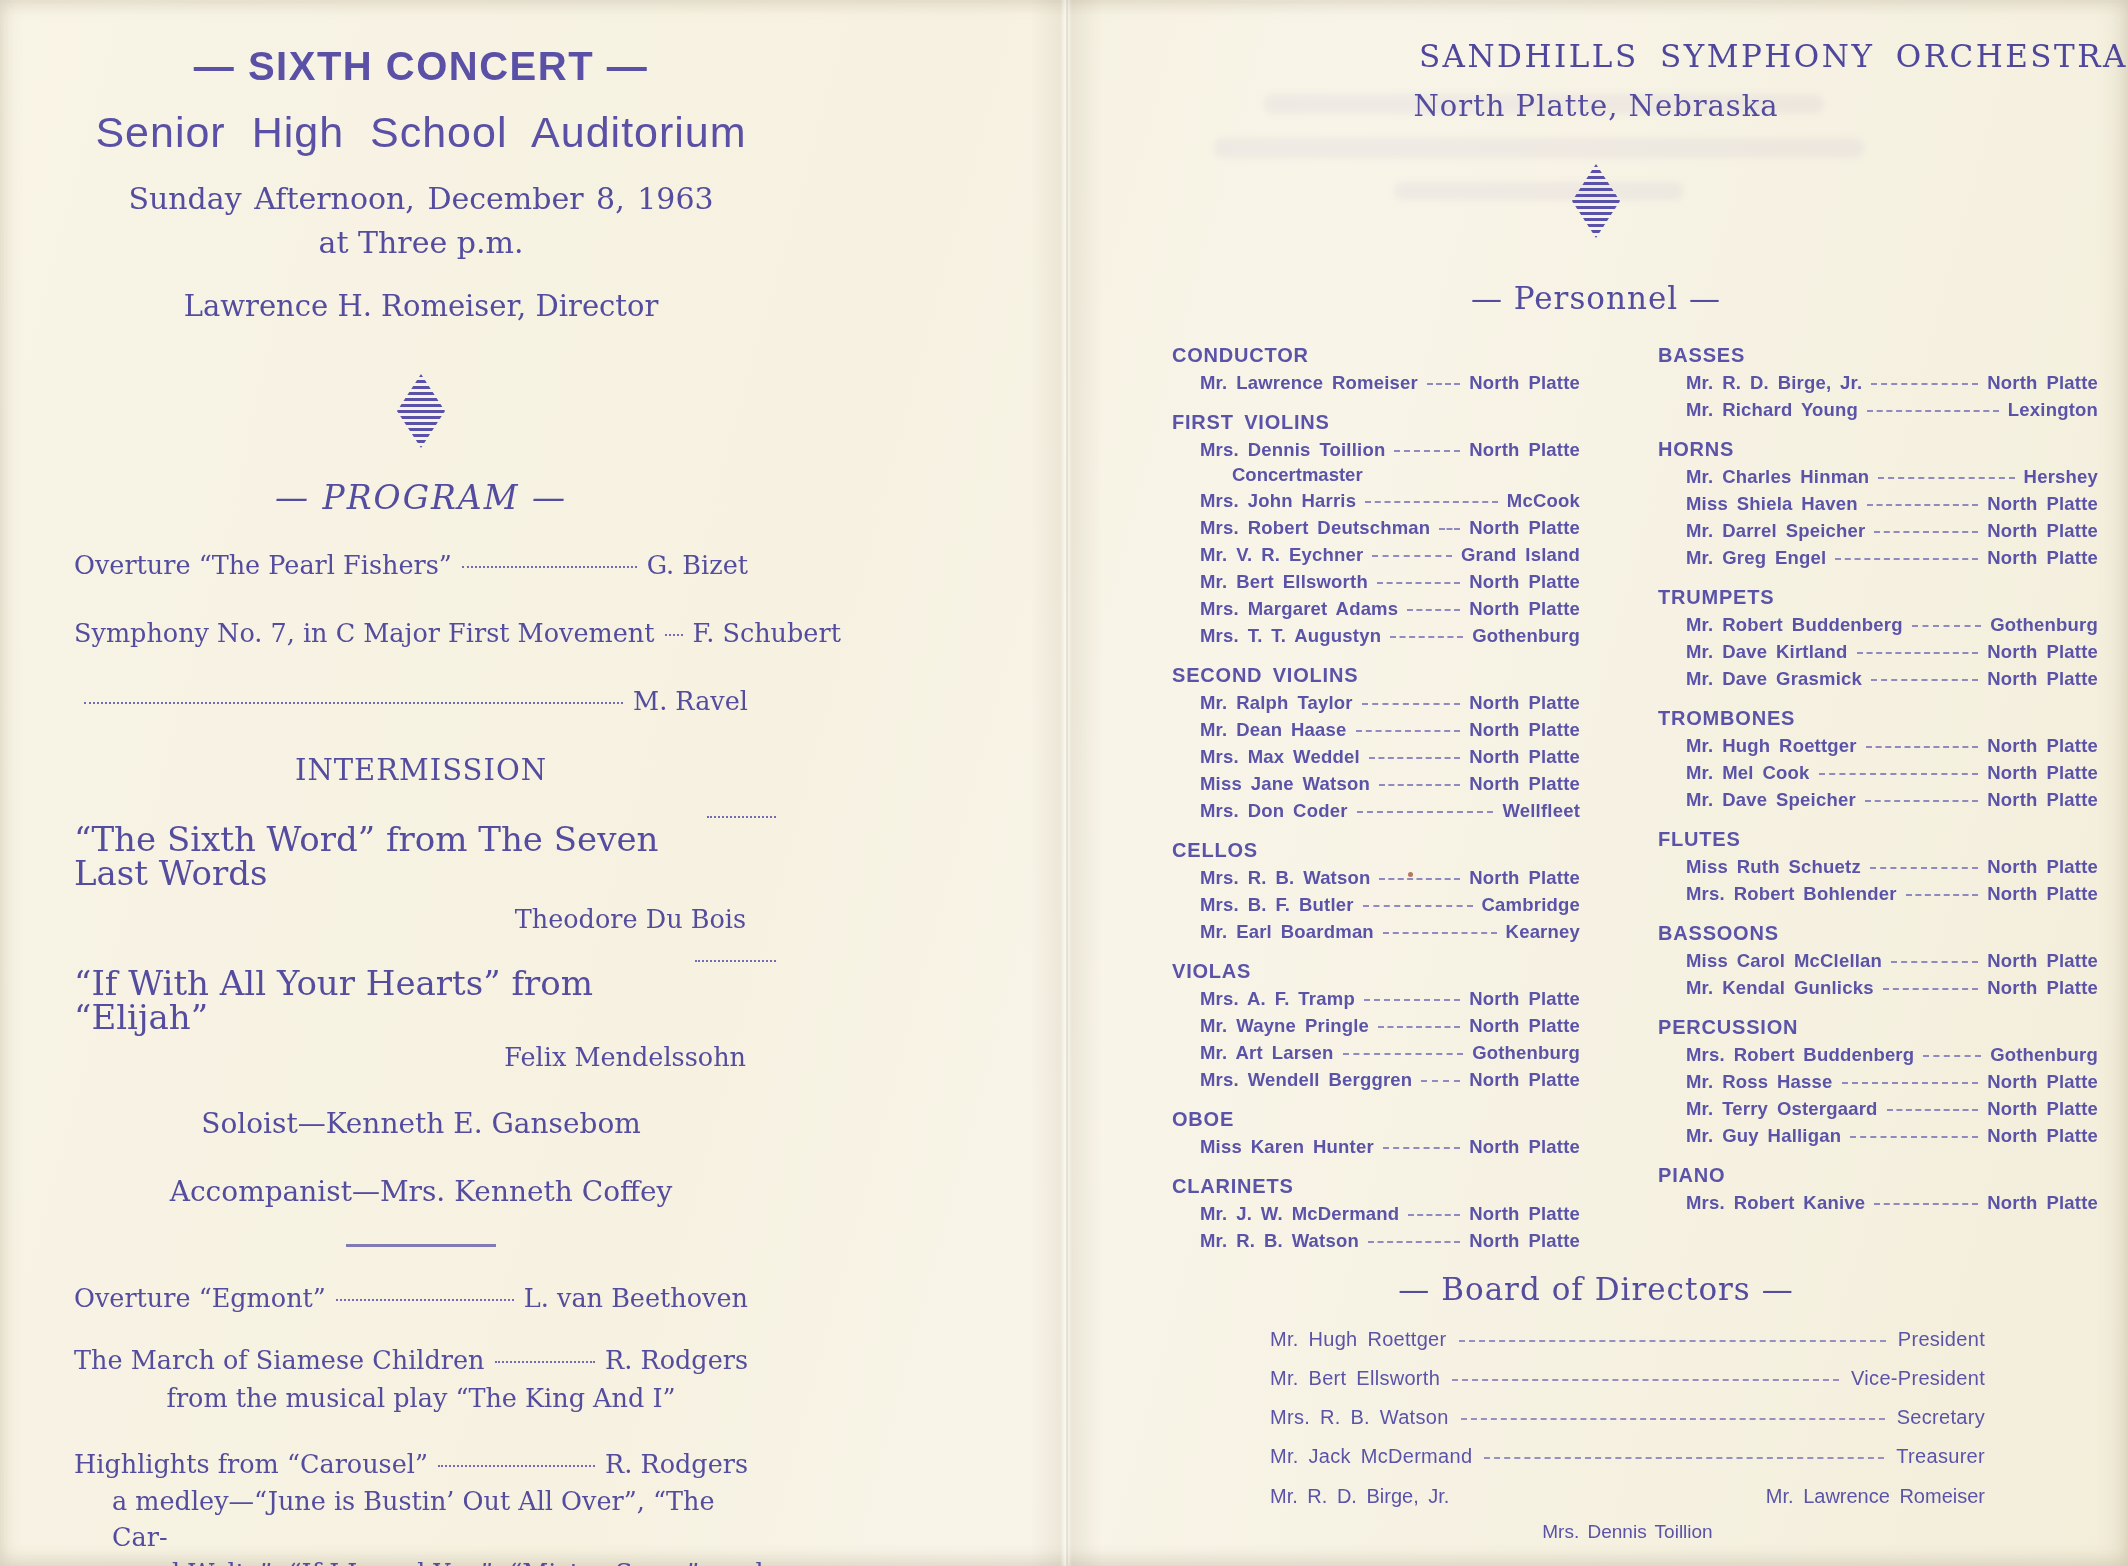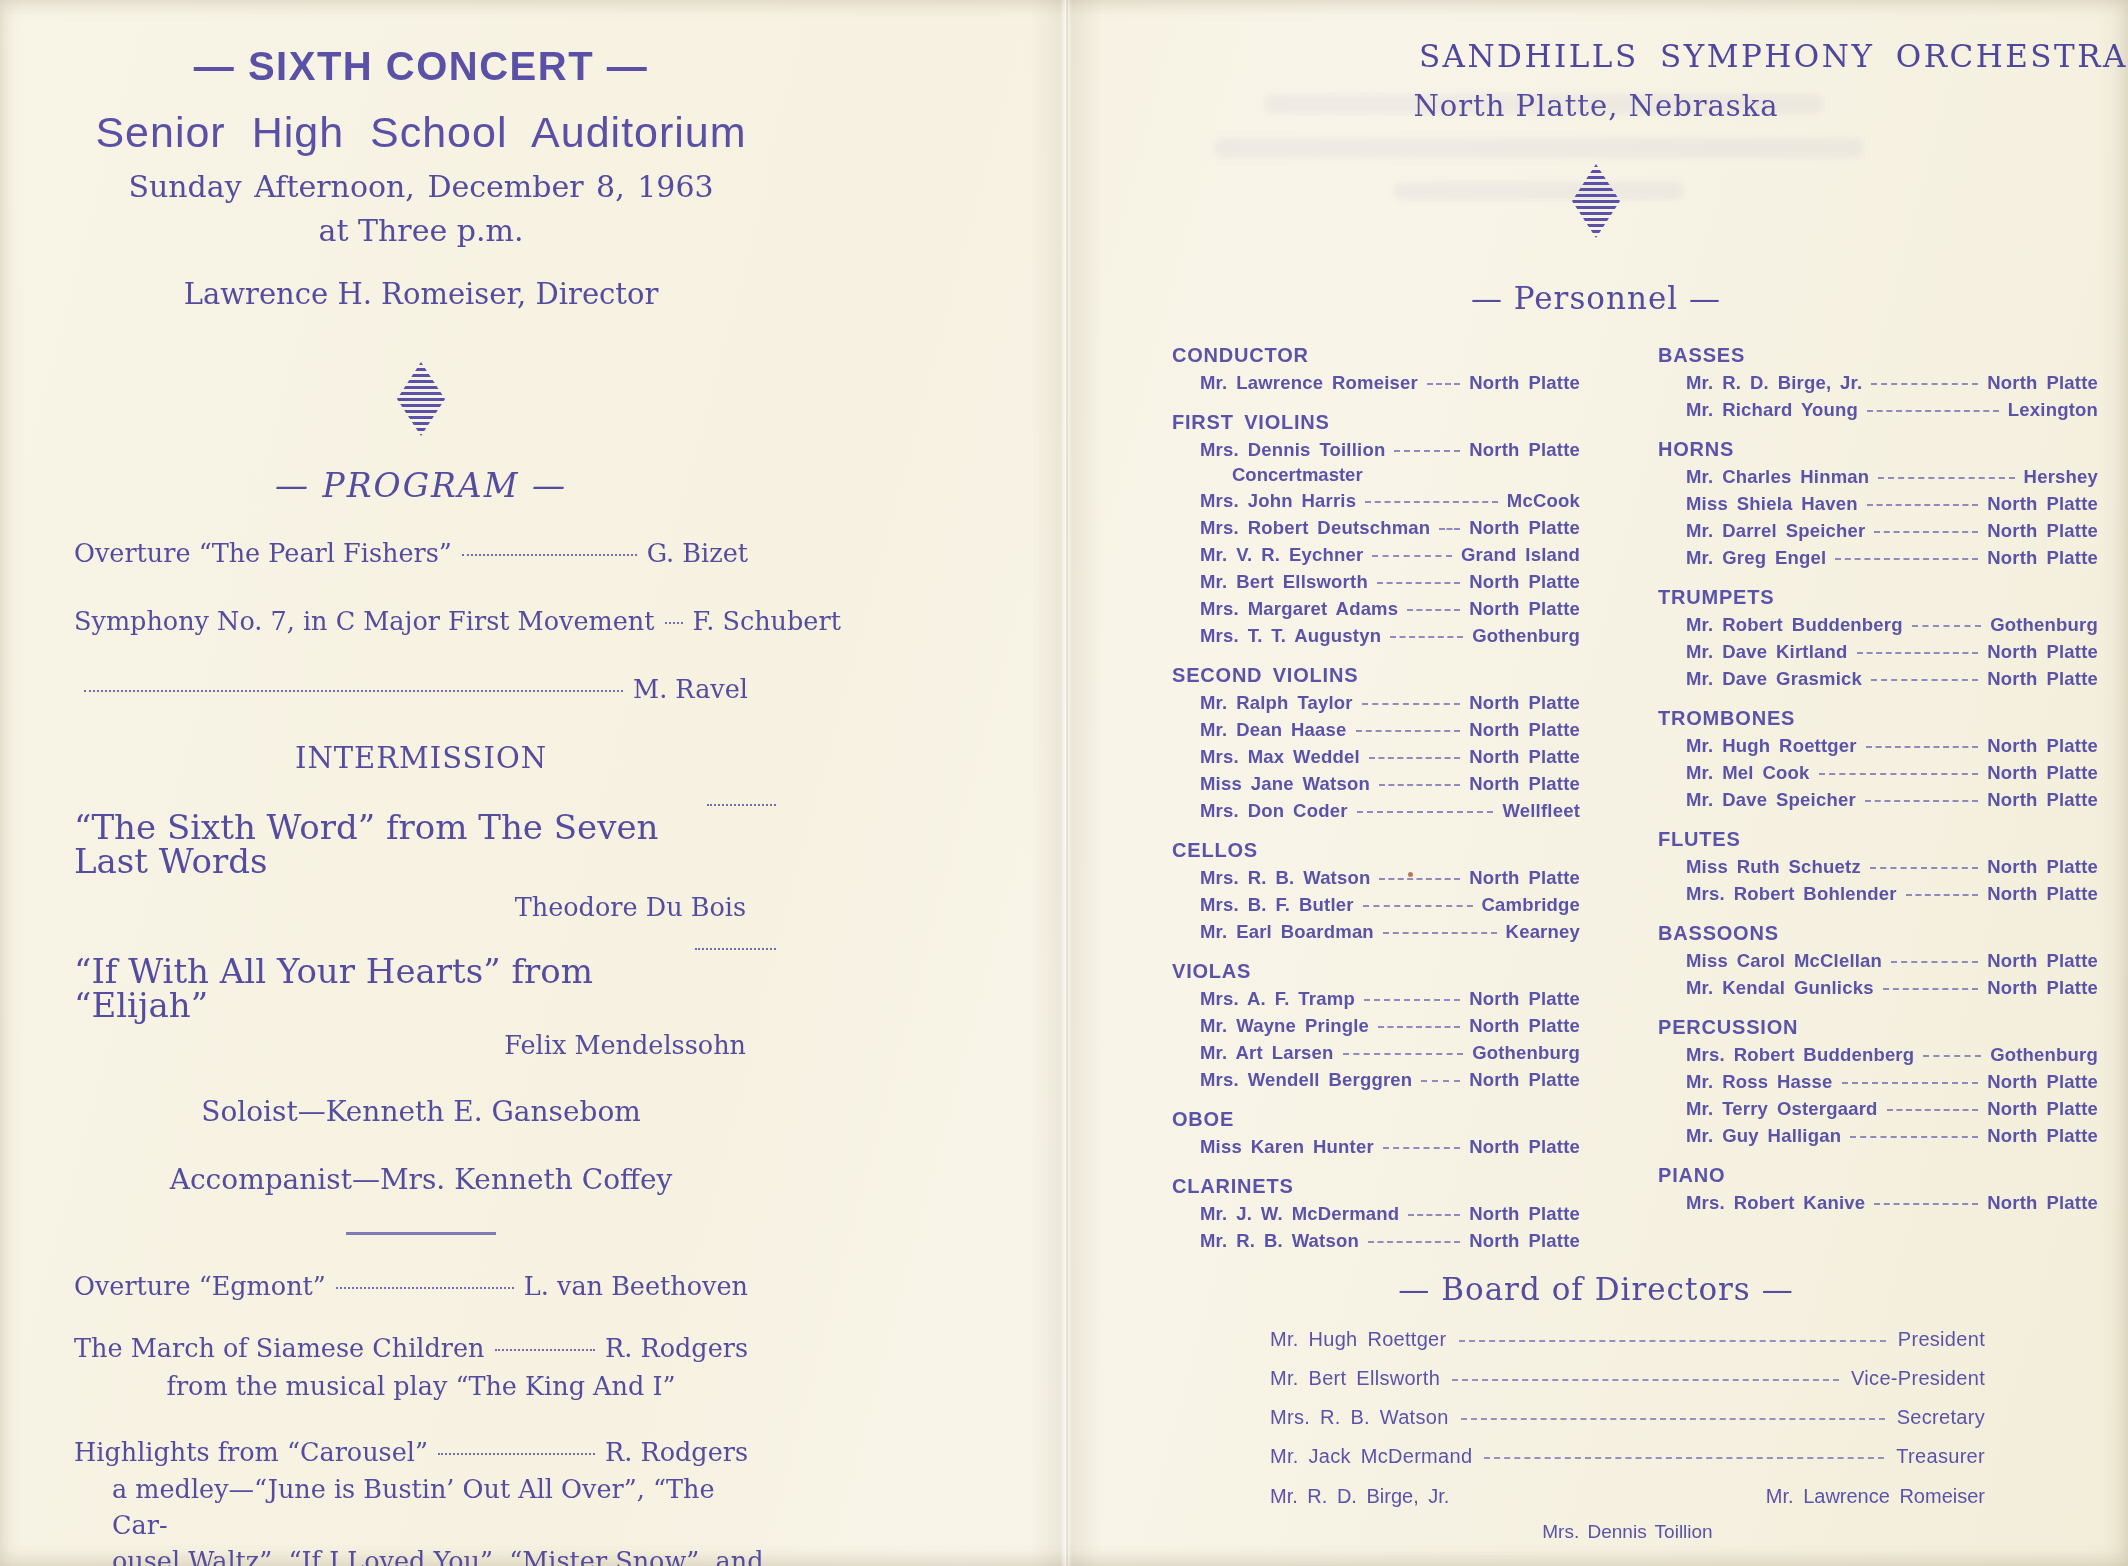--- a/index.html
+++ b/index.html
@@ -28,21 +28,21 @@
   .lp-inner{padding:0 288px 0 66px;}   
   .lp-head{text-align:center;}
   .lp-title{
     margin-top:42px;font-family:"Liberation Sans",sans-serif;font-weight:bold;
     font-size:40px;line-height:48px;letter-spacing:1.5px;color:#5a51a6;
   }
   .lp-venue{
     margin-top:14px;font-family:"Liberation Sans",sans-serif;font-weight:normal;
     font-size:43px;line-height:56px;letter-spacing:1px;word-spacing:13px;color:#5a51a6;
   }
-  .lp-date{margin-top:8px;font-size:30px;line-height:38px;word-spacing:3px;text-align:center;}
+  .lp-date{margin-top:20px;font-size:30px;line-height:38px;word-spacing:3px;text-align:center;}
   .lp-time{margin-top:6px;font-size:30px;line-height:38px;}
   .lp-director{margin-top:26px;font-size:29px;line-height:36px;}
 
   .diamond{
     width:48px;height:74px;margin:0 auto;
     background:repeating-linear-gradient(to bottom,#5a52a8 0 3px,rgba(0,0,0,0) 3px 6px);
     clip-path:polygon(50% 0,100% 50%,50% 100%,0 50%);
   }
   .lp-diamond{margin-top:50px;}
 

